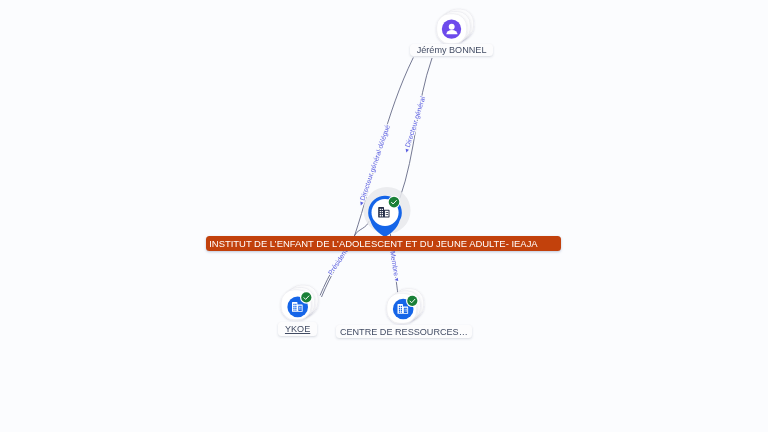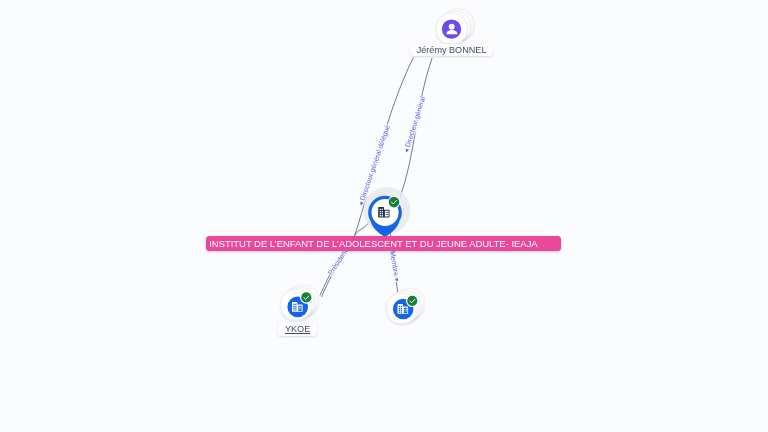--- a/index.html
+++ b/index.html
@@ -7,21 +7,21 @@
        font-family:"Liberation Sans",sans-serif;-webkit-font-smoothing:antialiased;}
   #stage{position:relative;width:768px;height:432px;background:#fbfcfe;}
   svg.graph{position:absolute;left:0;top:0;width:768px;height:432px;display:block;}
   .edge-line{fill:none;stroke:#5c6180;stroke-width:0.85;}
   .edge-label{fill:#5b5fe0;font-size:6.9px;font-family:"Liberation Sans",sans-serif;
                paint-order:stroke;stroke:#fafbfd;stroke-width:2.3px;stroke-linejoin:round;}
   .nlabel{position:absolute;will-change:transform;transform:translateZ(0);display:flex;align-items:center;justify-content:center;
           background:#fcfcfd;border-radius:3.5px;color:#414b63;font-size:9.1px;
           white-space:nowrap;box-shadow:0 1px 2.4px rgba(40,50,80,.16);
           letter-spacing:0px;}
-  .nlabel.selected{background:#ec4899;color:#fff;border-radius:3.5px;
+  .nlabel.selected{background:#c2410c;color:#fff;border-radius:3.5px;
           box-shadow:0 1px 2.6px rgba(30,60,130,.28);justify-content:flex-start;
           padding-left:3.2px;box-sizing:border-box;font-size:9.45px;}
 </style>
 </head>
 <body>
 
 <div id="stage">
   <svg class="graph" viewBox="0 0 768 432">
     <defs>
       <filter id="softshadow" x="-60%" y="-60%" width="220%" height="220%">
@@ -136,13 +136,16 @@
   </div>
 
   <div class="nlabel selected" style="left:206.4px;top:236px;width:355.3px;height:14.6px;">
     <span>INSTITUT DE L’ENFANT DE L’ADOLESCENT ET DU JEUNE ADULTE- IEAJA</span>
   </div>
 
   <div class="nlabel" style="left:277.7px;top:321.9px;width:39.2px;height:14.1px;text-decoration:underline;">
     <span>YKOE</span>
   </div>
 
+  <div class="nlabel" style="left:335.9px;top:325.4px;width:135.7px;height:13.1px;">
+    <span>CENTRE DE RESSOURCES…</span>
+  </div>
 </div>
 
 </body></html>

